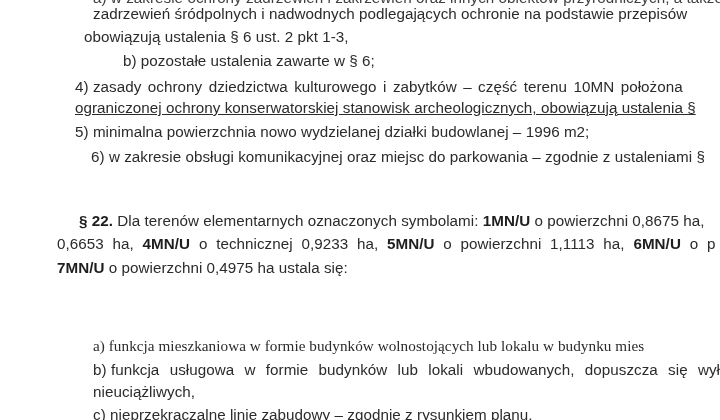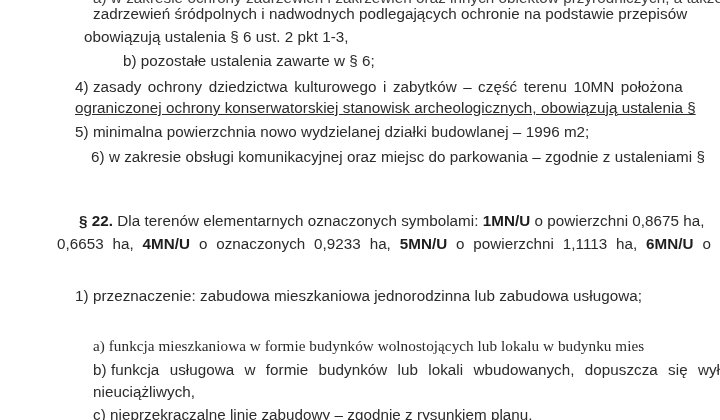--- a/index.html
+++ b/index.html
@@ -71,31 +71,31 @@
 
   <div class="ln" style="top:211px; left:57px;margin-left:22px;">
     <b>§ 22.</b>
     <span>Dla terenów elementarnych oznaczonych symbolami:</span>
     <b>1MN/U</b>
     <span>o powierzchni 0,8675 ha,</span>
   </div>
   <div class="ln just2" style="top:234px; left:57px;">
     <span>0,6653 ha,</span>
     <b>4MN/U</b>
-    <span>o oznaczonych 0,9233 ha,</span>
+    <span>o technicznej 0,9233 ha,</span>
     <b>5MN/U</b>
     <span>o powierzchni 1,1113 ha,</span>
     <b>6MN/U</b>
     <span>o p</span>
   </div>
+  <div class="ln" style="top:258px; left:57px;">
+    <b>7MN/U</b>
+    <span>o powierzchni 0,4975 ha ustala się:</span>
+  </div>
 
-  <div class="ln" style="top:286px; left:75px;">
-    <span>1)</span>
-    <span>przeznaczenie: zabudowa mieszkaniowa jednorodzinna lub zabudowa usługowa;</span>
-  </div>
 
   <div class="ln" style="top:336px; left:93px;font-family:Liberation Serif, serif;">
     <span>a)</span>
     <span>funkcja mieszkaniowa w formie budynków wolnostojących lub lokalu w budynku mies</span>
   </div>
   <div class="ln" style="top:360px; left:93px;">
     <span>b)</span>
     <span class="just3">funkcja usługowa w formie budynków lub lokali wbudowanych, dopuszcza się wyłą</span>
   </div>
   <div class="ln" style="top:382px; left:93px;">nieuciążliwych,</div>

